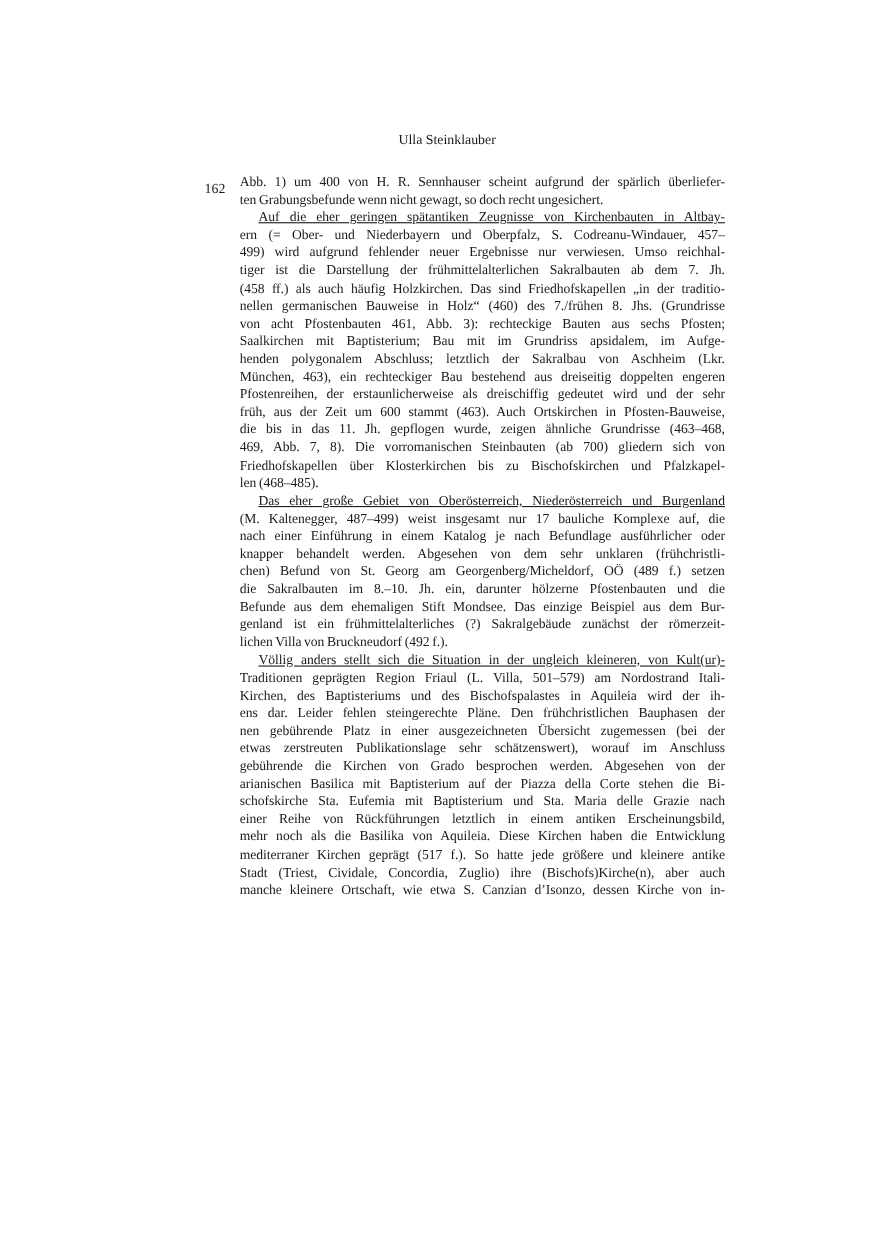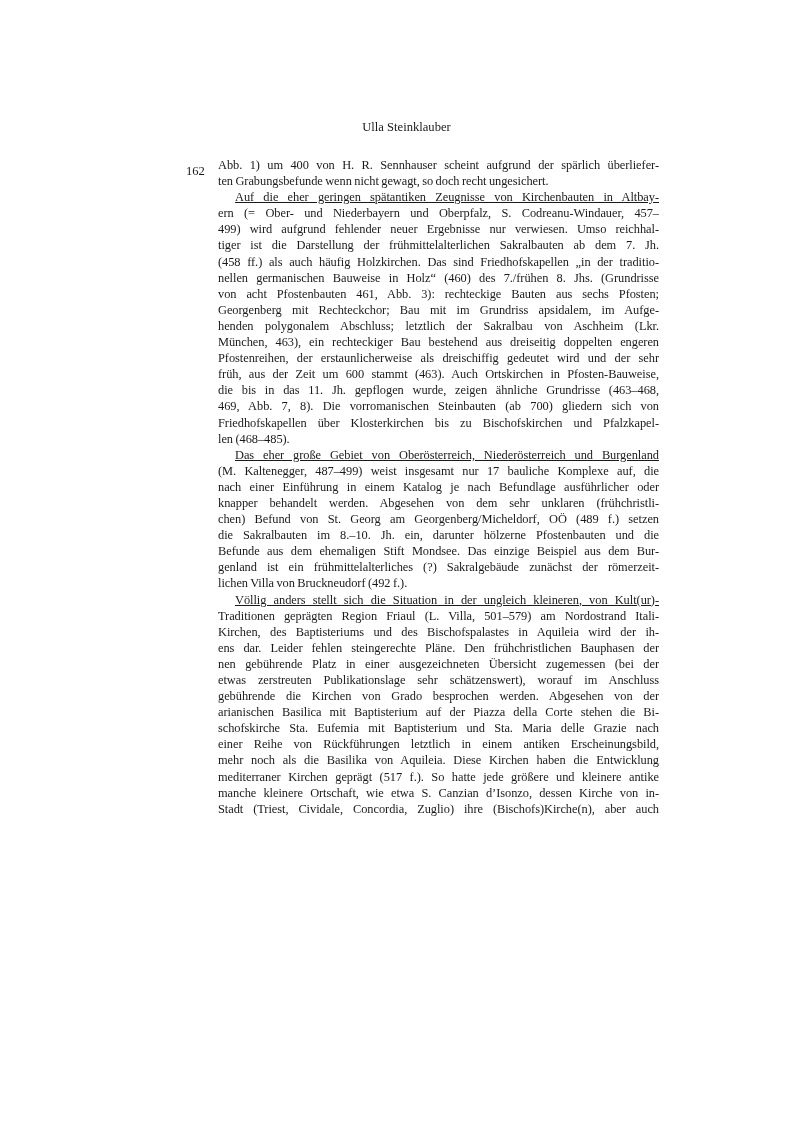--- a/index.html
+++ b/index.html
@@ -72,21 +72,21 @@
   <div class="body-text" id="body-text">
       <div class="line">Abb. 1) um 400 von H. R. Sennhauser scheint aufgrund der spärlich überliefer-</div>
       <div class="line last">ten Grabungsbefunde wenn nicht gewagt, so doch recht ungesichert.</div>
       <div class="line indent">Auf die eher geringen spätantiken Zeugnisse von Kirchenbauten in Altbay-</div>
       <div class="line">ern (= Ober- und Niederbayern und Oberpfalz, S. Codreanu-Windauer, 457–</div>
       <div class="line">499) wird aufgrund fehlender neuer Ergebnisse nur verwiesen. Umso reichhal-</div>
       <div class="line">tiger ist die Darstellung der frühmittelalterlichen Sakralbauten ab dem 7. Jh.</div>
       <div class="line">(458 ff.) als auch häufig Holzkirchen. Das sind Friedhofskapellen „in der traditio-</div>
       <div class="line">nellen germanischen Bauweise in Holz“ (460) des 7./frühen 8. Jhs. (Grundrisse</div>
       <div class="line">von acht Pfostenbauten 461, Abb. 3): rechteckige Bauten aus sechs Pfosten;</div>
-      <div class="line">Georgenberg mit Rechteckchor; Bau mit im Grundriss apsidalem, im Aufge-</div>
+      <div class="line">Saalkirchen mit Baptisterium; Bau mit im Grundriss apsidalem, im Aufge-</div>
       <div class="line">henden polygonalem Abschluss; letztlich der Sakralbau von Aschheim (Lkr.</div>
       <div class="line">München, 463), ein rechteckiger Bau bestehend aus dreiseitig doppelten engeren</div>
       <div class="line">Pfostenreihen, der erstaunlicherweise als dreischiffig gedeutet wird und der sehr</div>
       <div class="line">früh, aus der Zeit um 600 stammt (463). Auch Ortskirchen in Pfosten-Bauweise,</div>
       <div class="line">die bis in das 11. Jh. gepflogen wurde, zeigen ähnliche Grundrisse (463–468,</div>
       <div class="line">469, Abb. 7, 8). Die vorromanischen Steinbauten (ab 700) gliedern sich von</div>
       <div class="line">Friedhofskapellen über Klosterkirchen bis zu Bischofskirchen und Pfalzkapel-</div>
       <div class="line last">len (468–485).</div>
       <div class="line indent">Das eher große Gebiet von Oberösterreich, Niederösterreich und Burgenland</div>
       <div class="line">(M. Kaltenegger, 487–499) weist insgesamt nur 17 bauliche Komplexe auf, die</div>
@@ -102,16 +102,16 @@
       <div class="line">Kirchen, des Baptisteriums und des Bischofspalastes in Aquileia wird der ih-</div>
       <div class="line">ens dar. Leider fehlen steingerechte Pläne. Den frühchristlichen Bauphasen der</div>
       <div class="line">nen gebührende Platz in einer ausgezeichneten Übersicht zugemessen (bei der</div>
       <div class="line">etwas zerstreuten Publikationslage sehr schätzenswert), worauf im Anschluss</div>
       <div class="line">gebührende die Kirchen von Grado besprochen werden. Abgesehen von der</div>
       <div class="line">arianischen Basilica mit Baptisterium auf der Piazza della Corte stehen die Bi-</div>
       <div class="line">schofskirche Sta. Eufemia mit Baptisterium und Sta. Maria delle Grazie nach</div>
       <div class="line">einer Reihe von Rückführungen letztlich in einem antiken Erscheinungsbild,</div>
       <div class="line">mehr noch als die Basilika von Aquileia. Diese Kirchen haben die Entwicklung</div>
       <div class="line">mediterraner Kirchen geprägt (517 f.). So hatte jede größere und kleinere antike</div>
+      <div class="line">Stadt (Triest, Cividale, Concordia, Zuglio) ihre (Bischofs)Kirche(n), aber auch</div>
       <div class="line">manche kleinere Ortschaft, wie etwa S. Canzian d’Isonzo, dessen Kirche von in-</div>
-      <div class="line">Stadt (Triest, Cividale, Concordia, Zuglio) ihre (Bischofs)Kirche(n), aber auch</div>
     </div>
 </div>
 
 </body></html>

